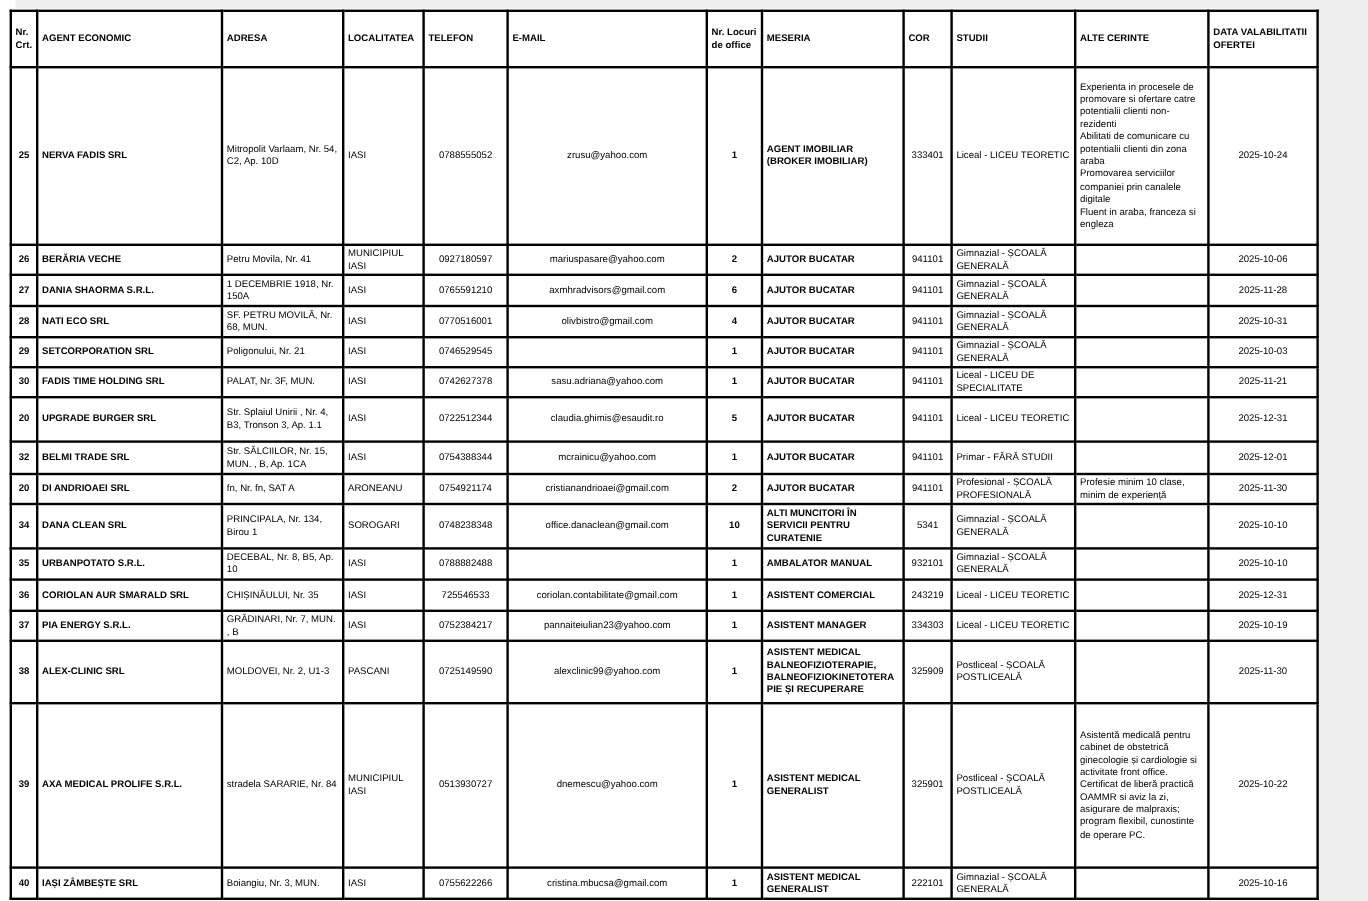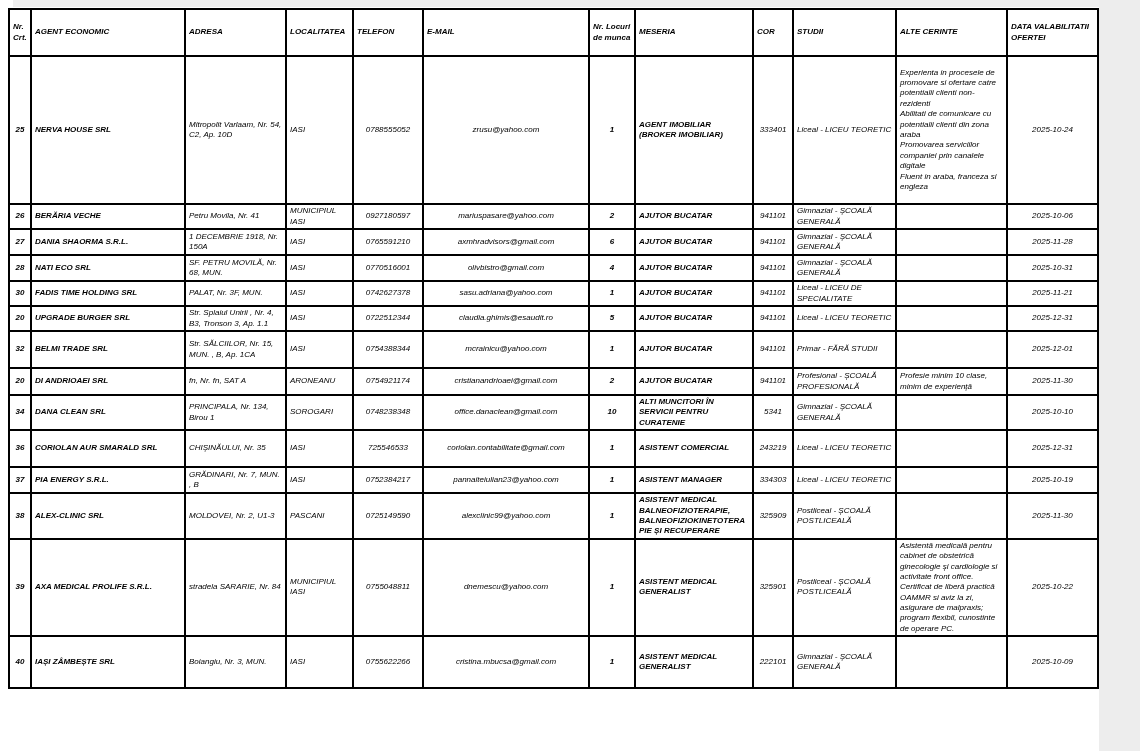--- a/index.html
+++ b/index.html
@@ -2,21 +2,21 @@
 <html><head>
 <meta charset="utf-8">
 <style>
   html,body{margin:0;padding:0;}
   body{
     width:1140px;height:751px;overflow:hidden;
     background:#ededed;
     font-family:"Liberation Sans","DejaVu Sans",sans-serif;
     color:#000;
   }
-  .canvas{position:relative;width:1140px;height:654px;font-style:italic;}
+  .canvas{position:relative;width:1140px;height:654px;}
   .page{position:absolute;left:0;top:0;width:1099px;height:751px;background:#ffffff;}
   .top-strip{position:absolute;left:13px;top:0;width:1086px;height:7px;background:#efefef;}
   table.jobs{
     position:absolute;left:8px;top:8px;
     width:1089px;
     border-collapse:collapse;
     table-layout:fixed;
     background:#fff;
     font-size:8px;line-height:1.3;
   }
@@ -73,32 +73,32 @@
           <col style="width:91px">
       </colgroup>
       <thead>
         <tr>
           <th class="center">Nr. Crt.</th>
           <th>AGENT ECONOMIC</th>
           <th>ADRESA</th>
           <th>LOCALITATEA</th>
           <th>TELEFON</th>
           <th>E-MAIL</th>
-          <th>Nr. Locuri de munca</th>
+          <th>Nr. Locuri de office</th>
           <th>MESERIA</th>
           <th>COR</th>
           <th>STUDII</th>
           <th>ALTE CERINTE</th>
           <th>DATA VALABILITATII OFERTEI</th>
         </tr>
       </thead>
       <tbody>
   <tr>
     <td class="center bold">25</td>
-    <td class="bold">NERVA HOUSE SRL</td>
+    <td class="bold">NERVA FADIS SRL</td>
     <td>Mitropolit Varlaam, Nr. 54, C2, Ap. 10D</td>
     <td>IASI</td>
     <td class="center">0788555052</td>
     <td class="center">zrusu@yahoo.com</td>
     <td class="center bold">1</td>
     <td class="bold">AGENT IMOBILIAR (BROKER IMOBILIAR)</td>
     <td class="center">333401</td>
     <td>Liceal - LICEU TEORETIC</td>
     <td class="prewrap">Experienta in procesele de promovare si ofertare catre potentialii clienti non-rezidenti
 Abilitati de comunicare cu potentialii clienti din zona araba
@@ -145,20 +145,34 @@
     <td class="center">0770516001</td>
     <td class="center">olivbistro@gmail.com</td>
     <td class="center bold">4</td>
     <td class="bold">AJUTOR BUCATAR</td>
     <td class="center">941101</td>
     <td>Gimnazial - ȘCOALĂ GENERALĂ</td>
     <td class="prewrap"></td>
     <td class="center">2025-10-31</td>
   </tr>
 
+  <tr>
+    <td class="center bold">29</td>
+    <td class="bold">SETCORPORATION SRL</td>
+    <td>Poligonului, Nr. 21</td>
+    <td>IASI</td>
+    <td class="center">0746529545</td>
+    <td class="center"></td>
+    <td class="center bold">1</td>
+    <td class="bold">AJUTOR BUCATAR</td>
+    <td class="center">941101</td>
+    <td>Gimnazial - ȘCOALĂ GENERALĂ</td>
+    <td class="prewrap"></td>
+    <td class="center">2025-10-03</td>
+  </tr>
 
   <tr>
     <td class="center bold">30</td>
     <td class="bold">FADIS TIME HOLDING SRL</td>
     <td>PALAT, Nr. 3F, MUN.</td>
     <td>IASI</td>
     <td class="center">0742627378</td>
     <td class="center">sasu.adriana@yahoo.com</td>
     <td class="center bold">1</td>
     <td class="bold">AJUTOR BUCATAR</td>
@@ -221,20 +235,34 @@
     <td class="center">0748238348</td>
     <td class="center">office.danaclean@gmail.com</td>
     <td class="center bold">10</td>
     <td class="bold">ALTI MUNCITORI ÎN SERVICII PENTRU CURATENIE</td>
     <td class="center">5341</td>
     <td>Gimnazial - ȘCOALĂ GENERALĂ</td>
     <td class="prewrap"></td>
     <td class="center">2025-10-10</td>
   </tr>
 
+  <tr>
+    <td class="center bold">35</td>
+    <td class="bold">URBANPOTATO S.R.L.</td>
+    <td>DECEBAL, Nr. 8, B5, Ap. 10</td>
+    <td>IASI</td>
+    <td class="center">0788882488</td>
+    <td class="center"></td>
+    <td class="center bold">1</td>
+    <td class="bold">AMBALATOR MANUAL</td>
+    <td class="center">932101</td>
+    <td>Gimnazial - ȘCOALĂ GENERALĂ</td>
+    <td class="prewrap"></td>
+    <td class="center">2025-10-10</td>
+  </tr>
 
   <tr>
     <td class="center bold">36</td>
     <td class="bold">CORIOLAN AUR SMARALD SRL</td>
     <td>CHIȘINĂULUI, Nr. 35</td>
     <td>IASI</td>
     <td class="center">725546533</td>
     <td class="center">coriolan.contabilitate@gmail.com</td>
     <td class="center bold">1</td>
     <td class="bold">ASISTENT COMERCIAL</td>
@@ -272,21 +300,21 @@
     <td>Postliceal - ȘCOALĂ POSTLICEALĂ</td>
     <td class="prewrap"></td>
     <td class="center">2025-11-30</td>
   </tr>
 
   <tr>
     <td class="center bold">39</td>
     <td class="bold">AXA MEDICAL PROLIFE S.R.L.</td>
     <td>stradela SARARIE, Nr. 84</td>
     <td>MUNICIPIUL IASI</td>
-    <td class="center">0755048811</td>
+    <td class="center">0513930727</td>
     <td class="center">dnemescu@yahoo.com</td>
     <td class="center bold">1</td>
     <td class="bold">ASISTENT MEDICAL GENERALIST</td>
     <td class="center">325901</td>
     <td>Postliceal - ȘCOALĂ POSTLICEALĂ</td>
     <td class="prewrap">Asistentă medicală pentru cabinet de obstetrică ginecologie și cardiologie si activitate front office.
 Certificat de liberă practică OAMMR si aviz la zi, asigurare de malpraxis; program flexibil, cunostinte de operare PC.</td>
     <td class="center">2025-10-22</td>
   </tr>
 
@@ -295,18 +323,18 @@
     <td class="bold">IAȘI ZÂMBEȘTE SRL</td>
     <td>Boiangiu, Nr. 3, MUN.</td>
     <td>IASI</td>
     <td class="center">0755622266</td>
     <td class="center">cristina.mbucsa@gmail.com</td>
     <td class="center bold">1</td>
     <td class="bold">ASISTENT MEDICAL GENERALIST</td>
     <td class="center">222101</td>
     <td>Gimnazial - ȘCOALĂ GENERALĂ</td>
     <td class="prewrap"></td>
-    <td class="center">2025-10-09</td>
+    <td class="center">2025-10-16</td>
   </tr>
 </tbody>
     </table>
   </div>
 </div>
 
 </body></html>

